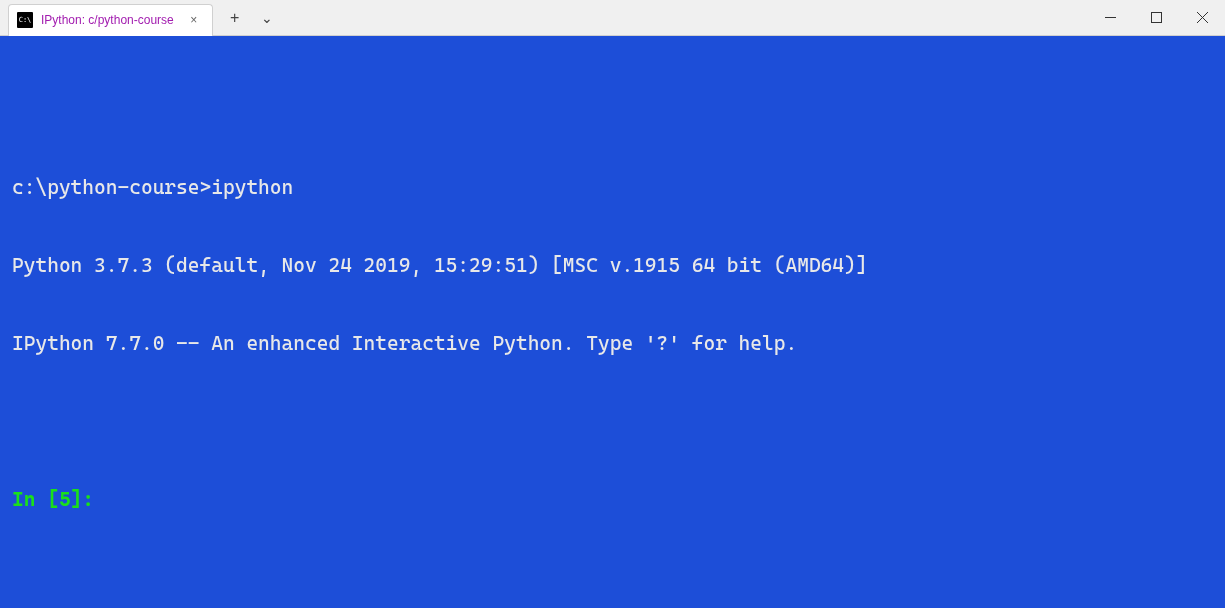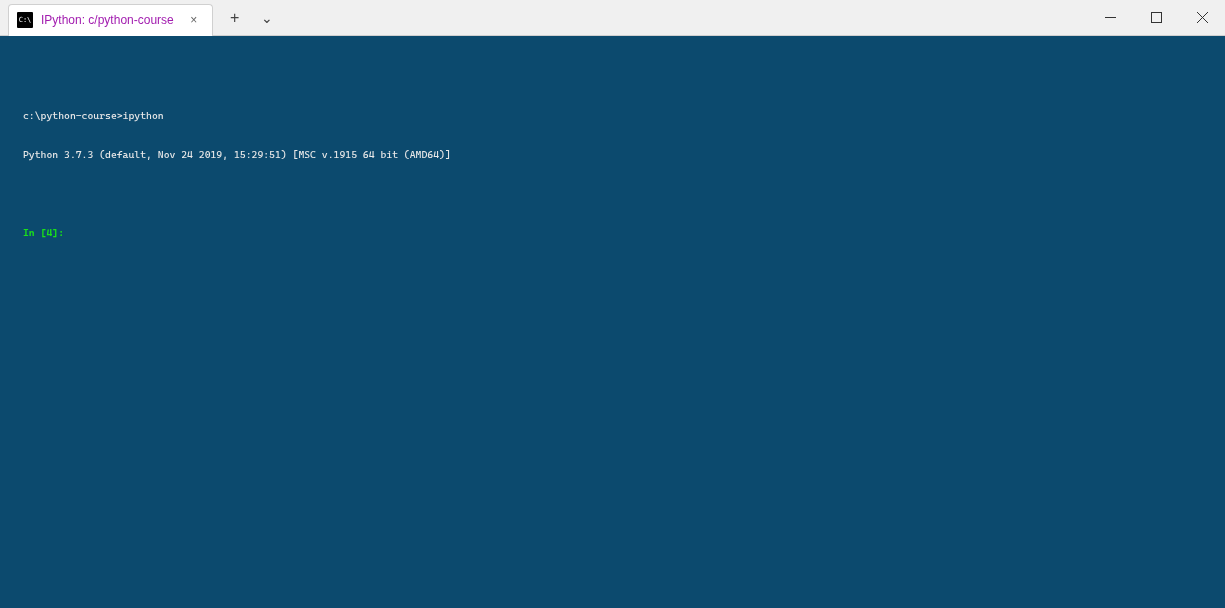--- a/index.html
+++ b/index.html
@@ -114,24 +114,24 @@
       cursor: default;
     }
     .win-ctrl svg {
       width: 11px;
       height: 11px;
       stroke: #333;
       fill: none;
     }
     .terminal {
       flex: 1;
-      background: #0c4a6e;
-      padding: 8px 23px;
+      background: #1d4ed8;
+      padding: 8px 12px;
       font-family: Consolas, "Cascadia Mono", "Courier New", monospace;
-      font-size: 10px;
+      font-size: 20px;
       line-height: 1.3;
       color: #e8e8e8;
       white-space: pre;
       overflow: hidden;
     }
     .term-line {
       white-space: pre;
     }
     .prompt-green {
       color: #1ae01a;
@@ -171,16 +171,17 @@
             <line x1="0" y1="0" x2="11" y2="11" stroke-width="1"></line>
             <line x1="11" y1="0" x2="0" y2="11" stroke-width="1"></line>
           </svg>
       </div>
     </div>
   </div>
   <div class="terminal">
     <div class="spacer-line"></div>
     <div class="term-line">c:\python-course&gt;ipython</div>
     <div class="term-line">Python 3.7.3 (default, Nov 24 2019, 15:29:51) [MSC v.1915 64 bit (AMD64)]</div>
+    <div class="term-line">IPython 7.7.0 -- An enhanced Interactive Python. Type '?' for help.</div>
     <div class="spacer-line"></div>
-    <div class="term-line"><span class="prompt-green">In [4]: </span></div>
+    <div class="term-line"><span class="prompt-green">In [5]: </span></div>
   </div>
 </div>
 
 </body></html>

